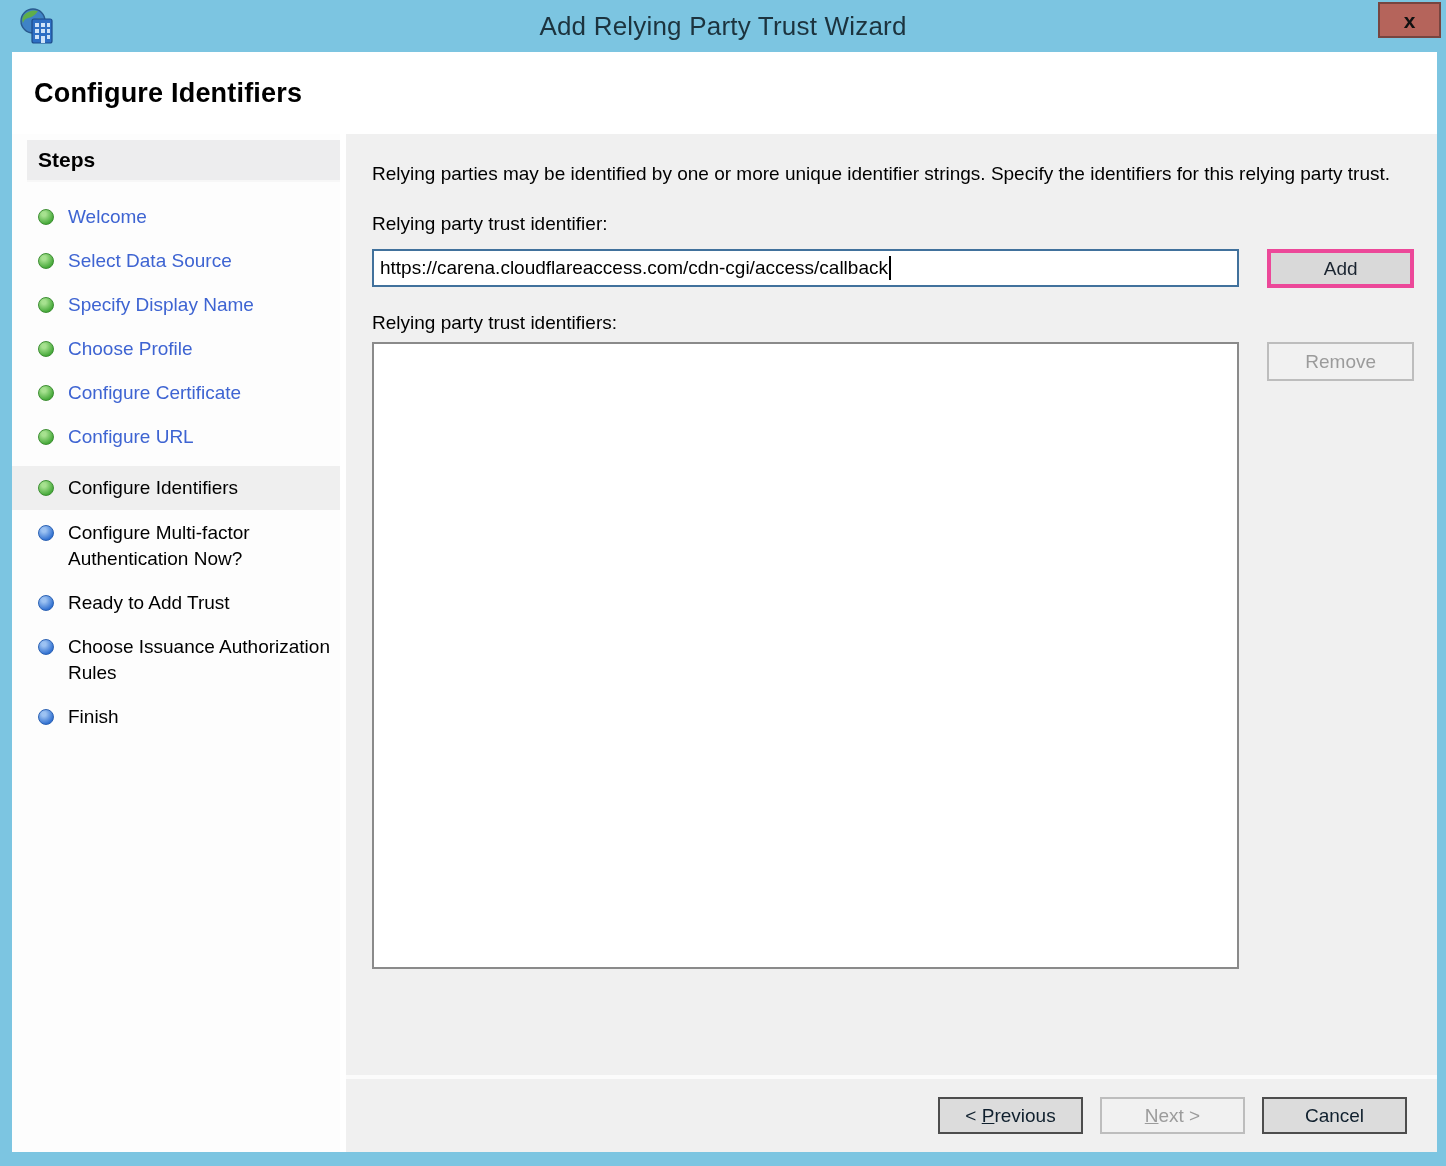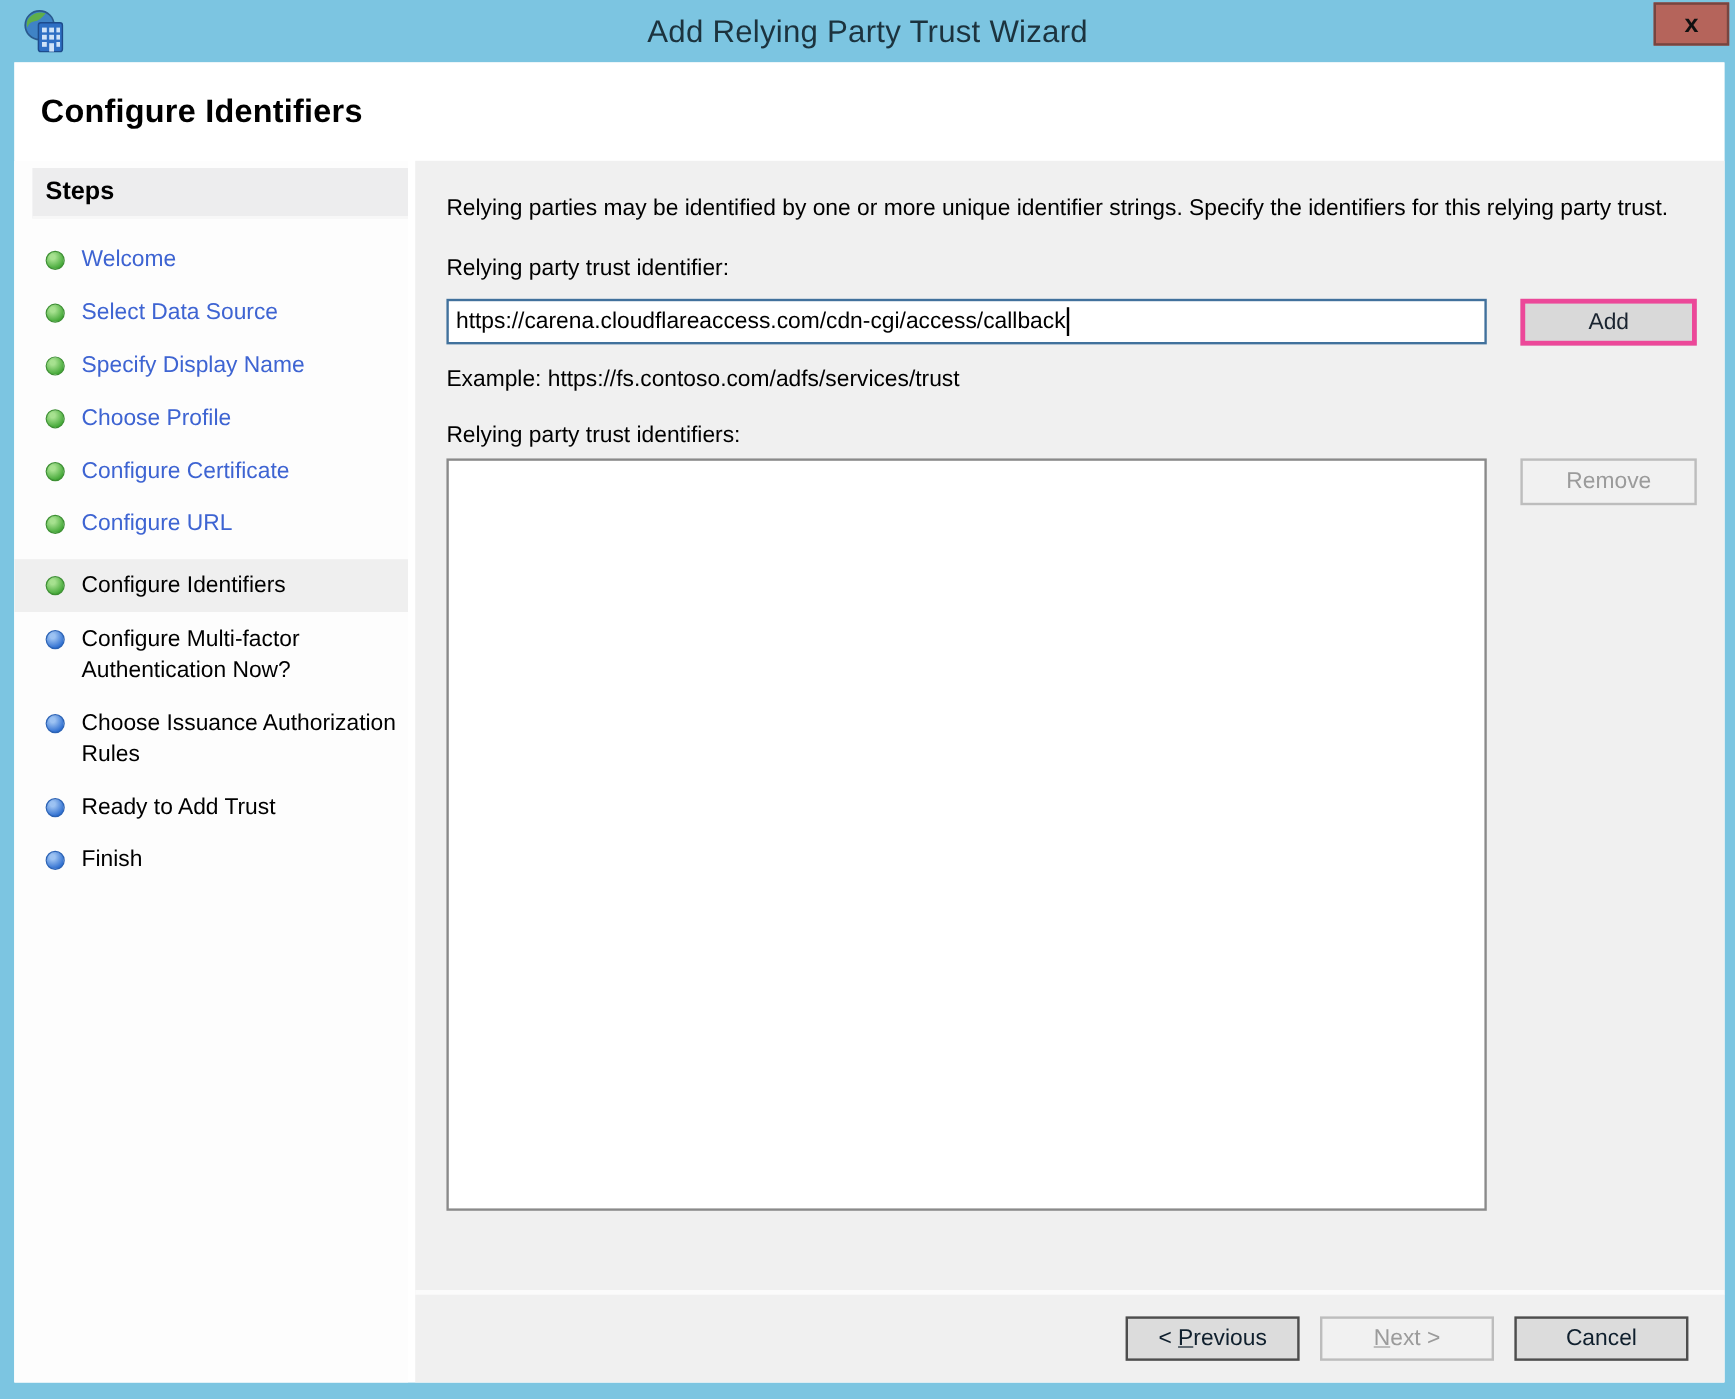--- a/index.html
+++ b/index.html
@@ -212,25 +212,25 @@
             <li class="step current">
     <span class="bullet"></span>
     <span class="step-label">Configure Identifiers</span>
   </li>
             <li class="step pending">
     <span class="bullet"></span>
     <span class="step-label">Configure Multi-factor Authentication Now?</span>
   </li>
             <li class="step pending">
     <span class="bullet"></span>
+    <span class="step-label">Ready to Add Trust</span>
+  </li>
+            <li class="step pending">
+    <span class="bullet"></span>
     <span class="step-label">Choose Issuance Authorization Rules</span>
-  </li>
-            <li class="step pending">
-    <span class="bullet"></span>
-    <span class="step-label">Ready to Add Trust</span>
   </li>
             <li class="step pending">
     <span class="bullet"></span>
     <span class="step-label">Finish</span>
   </li>
           </ul>
       </div>
 
       <div class="right-col">
         <div class="main">
@@ -239,21 +239,20 @@
           <div class="field-label">Relying party trust identifier:</div>
 
           <div class="input-row">
             <div class="text-input">
               <span>https://carena.cloudflareaccess.com/cdn-cgi/access/callback</span>
                 <span class="caret"></span>
             </div>
             <button class="side-btn">Add</button>
           </div>
 
-          <div class="example">Example: https://fs.contoso.com/adfs/services/trust</div>
 
           <div class="field-label list-label">Relying party trust identifiers:</div>
 
           <div class="list-row">
             <div class="listbox"></div>
             <button class="side-btn btn-disabled" disabled="">Remove</button>
           </div>
         </div>
 
         <div class="footer">

